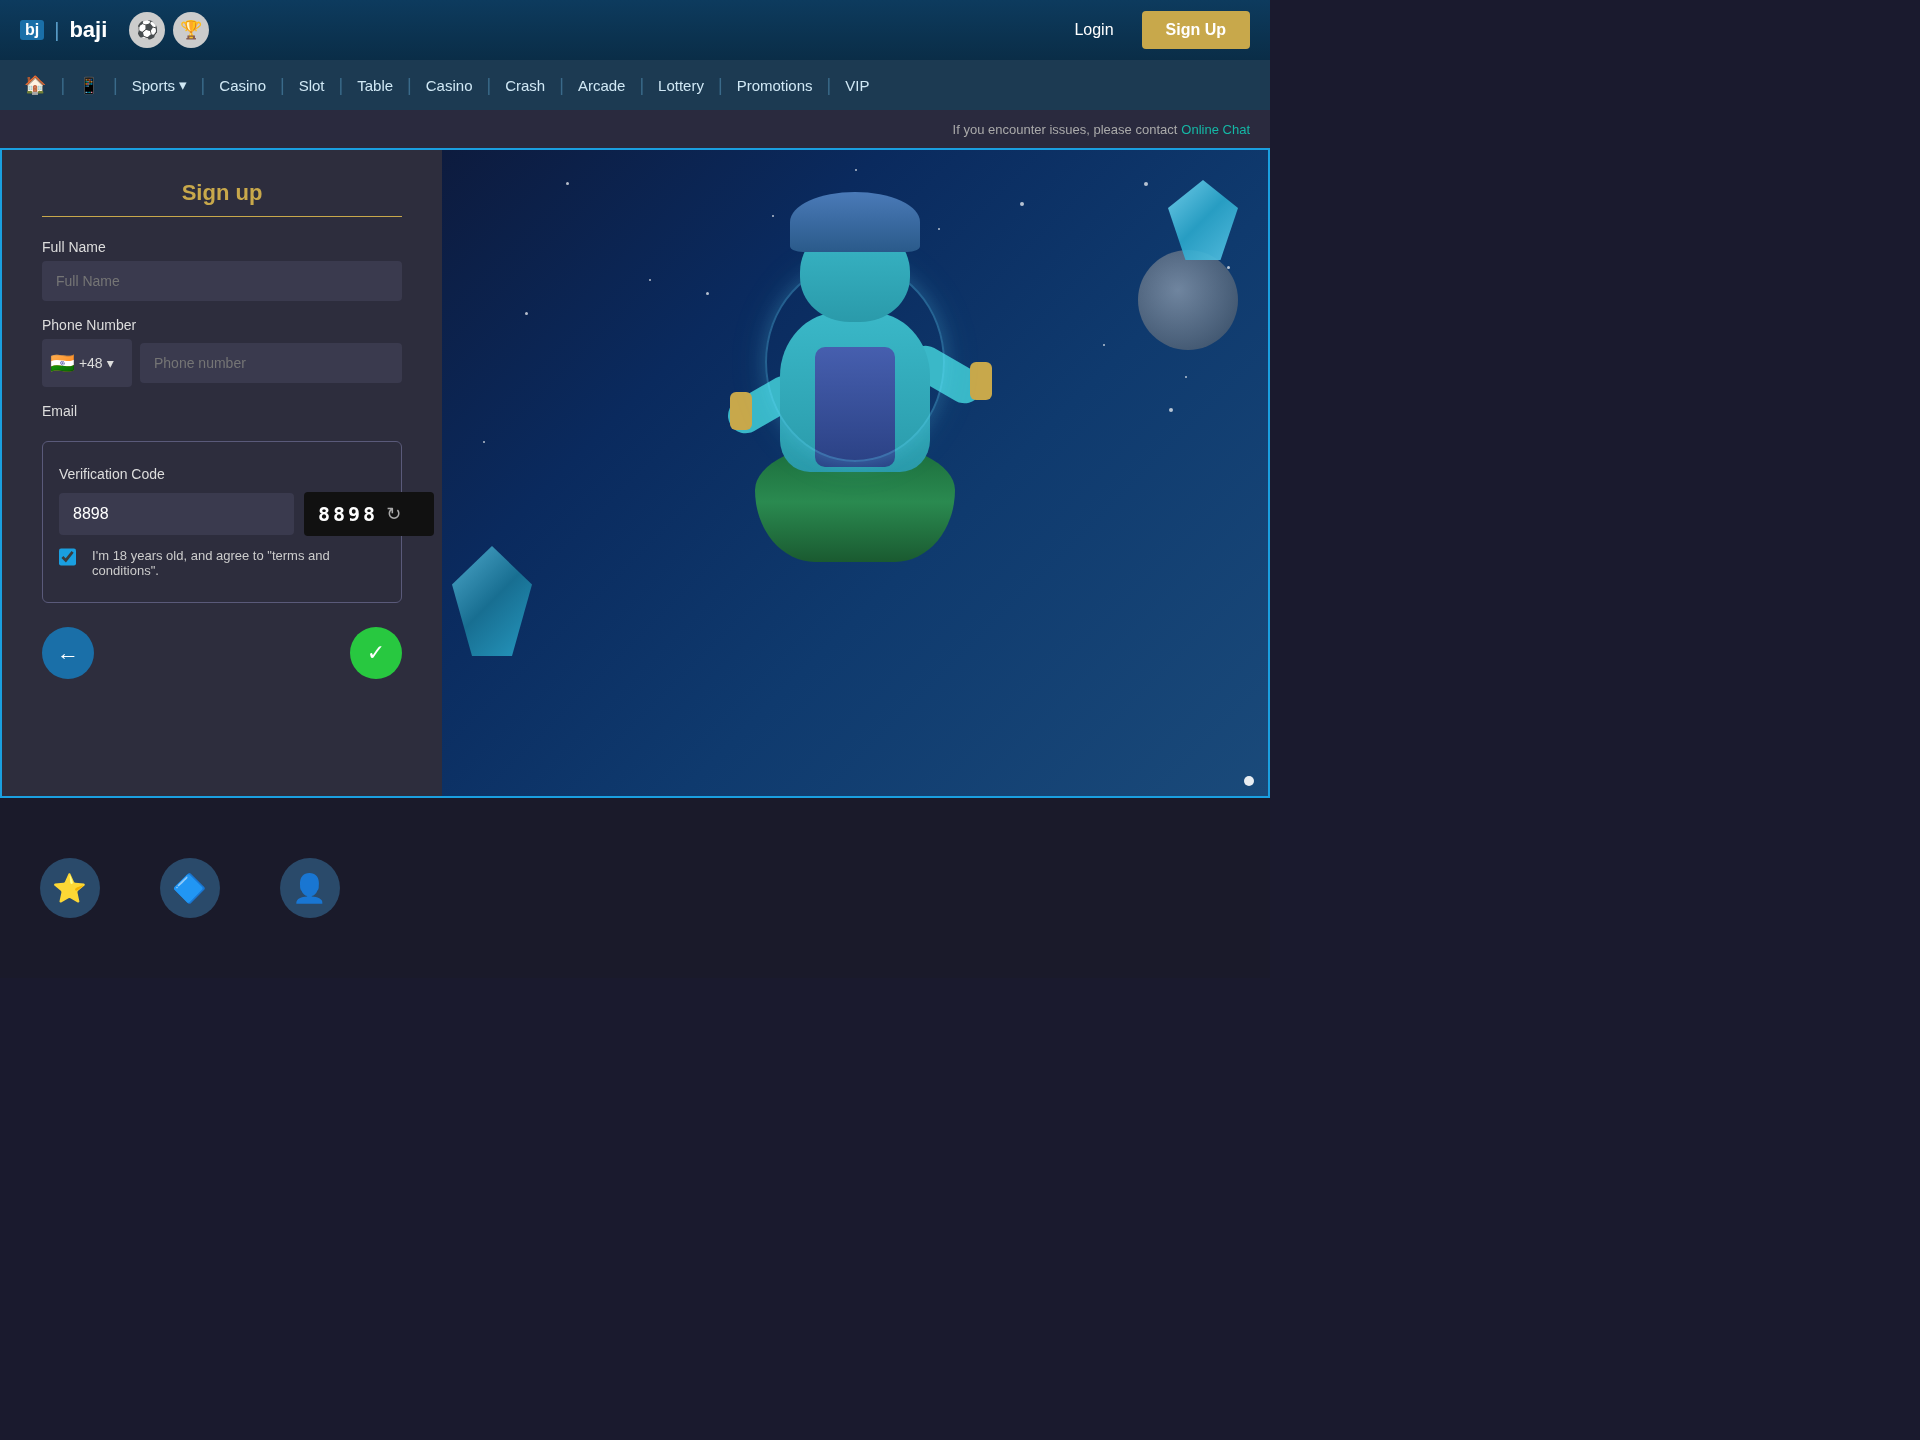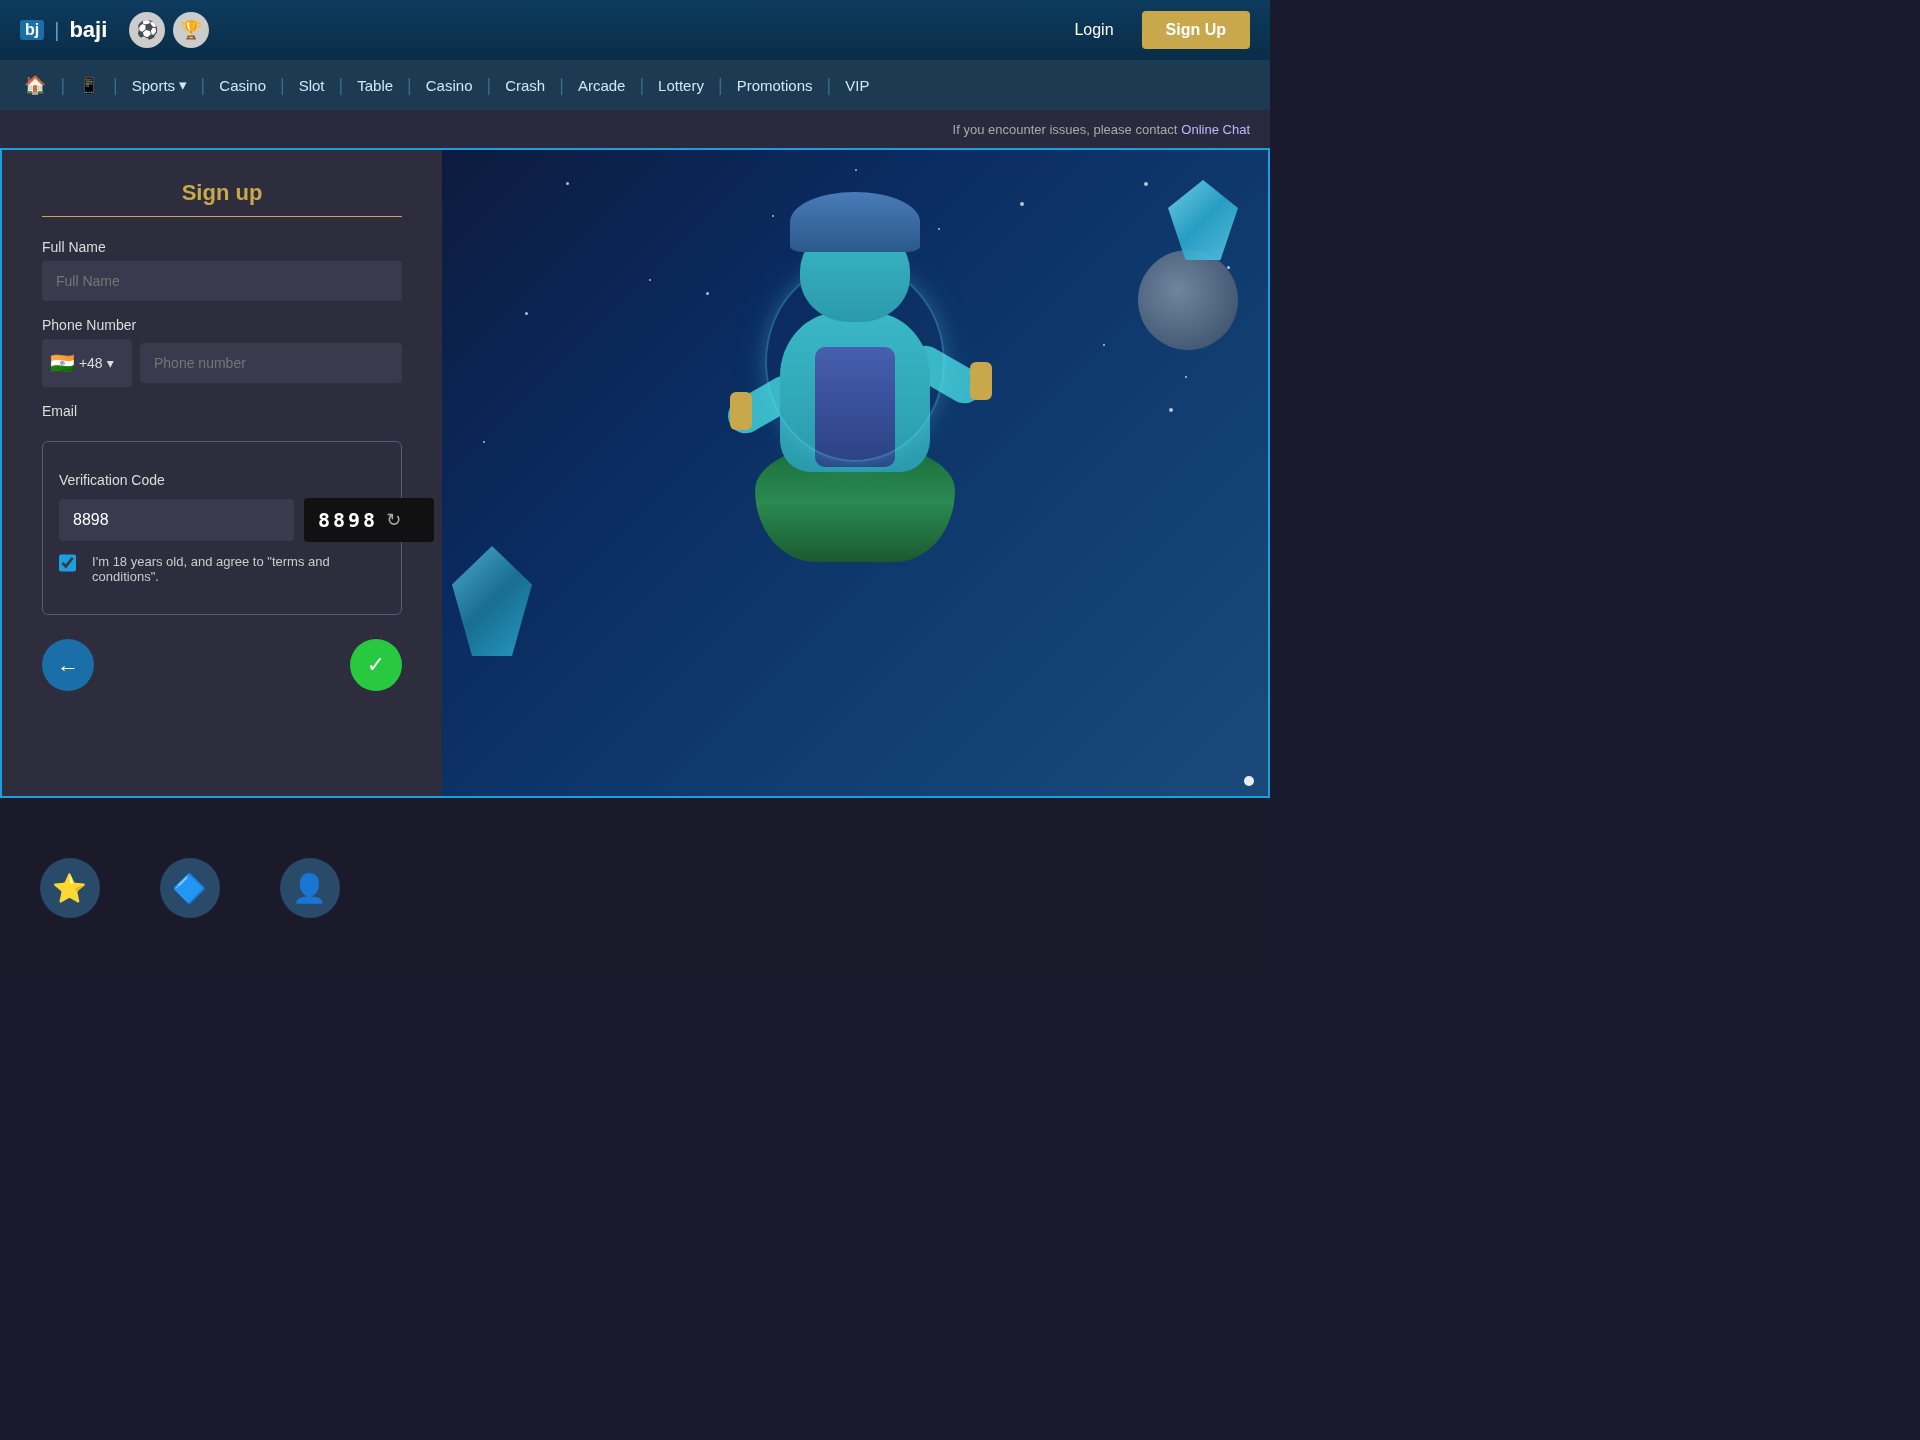--- a/index.html
+++ b/index.html
@@ -126,21 +126,21 @@
       background: #2a2a3e;
       height: 38px;
       display: flex;
       align-items: center;
       justify-content: flex-end;
       padding: 0 20px;
       font-size: 13px;
       color: #aaa;
     }
     .issue-bar span.contact-link {
-      color: #c4b5fd;
+      color: #14b8a6;
       margin-left: 4px;
     }
 
     
     .main-content {
       border: 2px solid #1a9fe0;
       margin: 0;
       display: flex;
       background: #252535;
       min-height: 650px;
@@ -217,21 +217,21 @@
       color: #aaa;
       padding: 12px 14px;
       font-size: 14px;
       outline: none;
     }
 
     
     .verification-section {
       border: 1.5px solid #5a5a7a;
       border-radius: 6px;
-      padding: 30px 16px;
+      padding: 24px 16px;
       background: #2d2d3d;
     }
     .verification-label {
       color: #ddd;
       font-size: 14px;
       margin-bottom: 10px;
       display: block;
     }
     .verification-row {
       display: flex;

